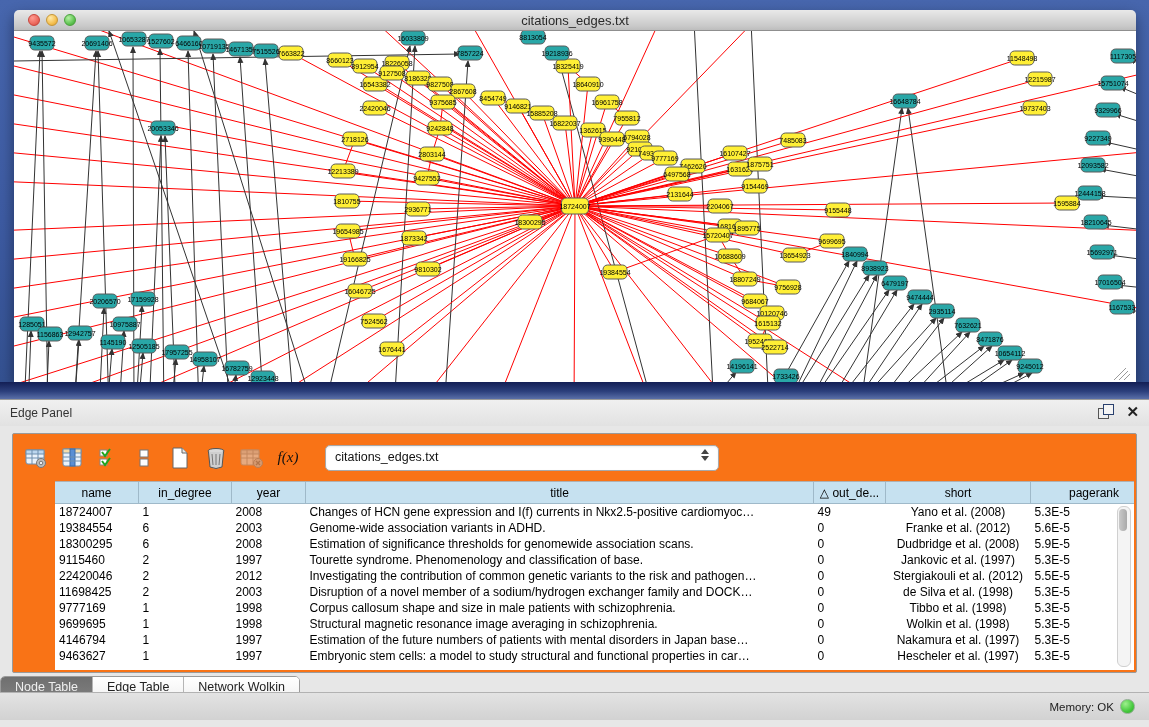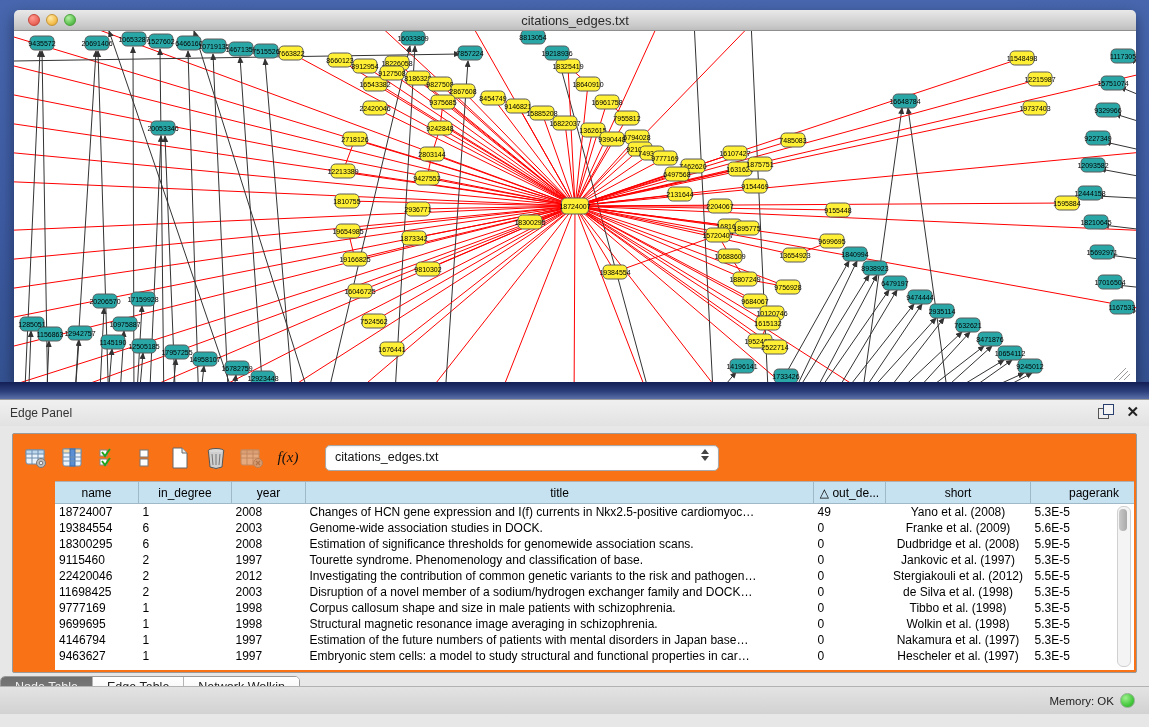--- a/index.html
+++ b/index.html
@@ -60,21 +60,21 @@
      background:linear-gradient(90deg,#c9c9c9,#a9a9a9);}
   
   .tabbar{position:absolute;left:0;right:0;bottom:27px;height:28px;display:flex;align-items:center;justify-content:flex-start;}
   .seg{display:flex;height:21px;border:1px solid #9a9a9a;border-radius:5px;overflow:hidden;
      background:#fff;box-shadow:0 1px 0 rgba(255,255,255,.7);}
   .seg .tab{padding:0 14px;font-size:12.5px;line-height:21px;color:#222;background:linear-gradient(180deg,#ffffff,#f2f2f2);
      border-right:1px solid #b5b5b5;}
   .seg .tab:last-child{border-right:none;}
   .seg .tab.sel{background:linear-gradient(180deg,#6f6f6f,#7e7e7e);color:#efefef;}
   
-  .statusbar{position:absolute;left:0;right:0;bottom:14px;height:27px;
+  .statusbar{position:absolute;left:0;right:0;bottom:8px;height:27px;
      background:linear-gradient(180deg,#e3e3e3,#d2d2d2);border-top:1px solid #b2b2b2;}
   .mem{position:absolute;right:14px;top:6px;display:flex;align-items:center;gap:6px;font-size:11.5px;color:#222;}
   .memdot{width:13px;height:13px;border-radius:50%;border:1px solid #8fae8f;
      background:radial-gradient(circle at 35% 30%,#9ef08e,#45c93d 60%,#2ea528);}
 </style>
 </head>
 <body>
 
 <div class="desktop">
   <div class="net-window">
@@ -856,23 +856,23 @@
               <td>Changes of HCN gene expression and I(f) currents in Nkx2.5-positive cardiomyoc…</td>
               <td>49</td>
               <td class="c-short">Yano et al. (2008)</td>
               <td>5.3E-5</td>
               <td></td>
             </tr>
             <tr>
               <td>19384554</td>
               <td>6</td>
               <td>2003</td>
-              <td>Genome-wide association studies in DOCK.</td>
+              <td>Genome-wide association variants in ADHD.</td>
               <td>0</td>
-              <td class="c-short">Franke et al. (2009)</td>
+              <td class="c-short">Franke et al. (2012)</td>
               <td>5.6E-5</td>
               <td></td>
             </tr>
             <tr>
               <td>18300295</td>
               <td>6</td>
               <td>2008</td>
               <td>Estimation of significance thresholds for genomewide association scans.</td>
               <td>0</td>
               <td class="c-short">Dudbridge et al. (2008)</td>

